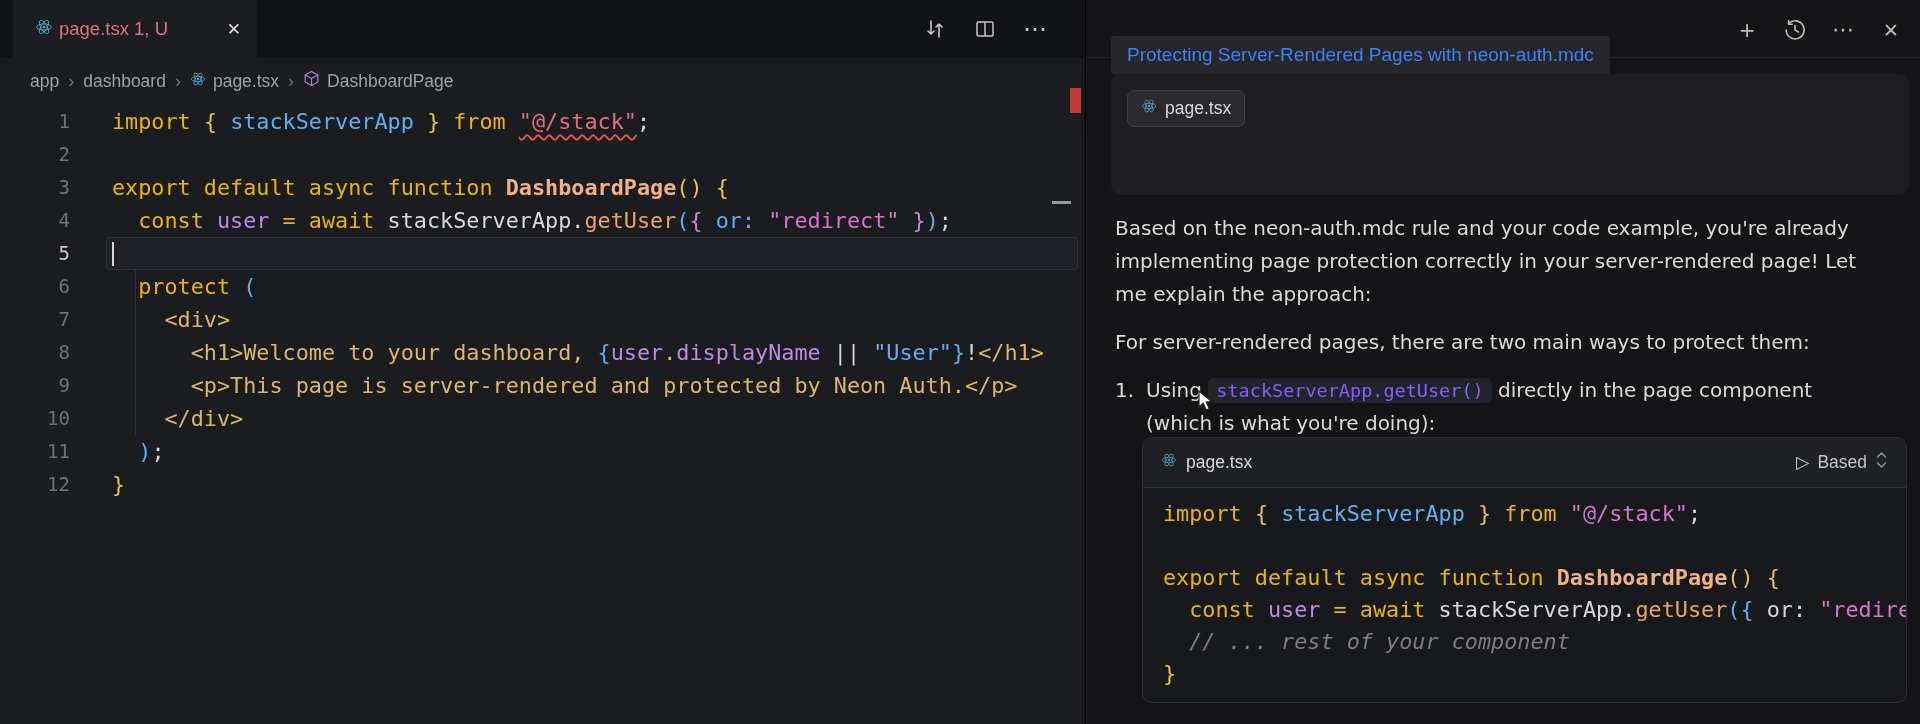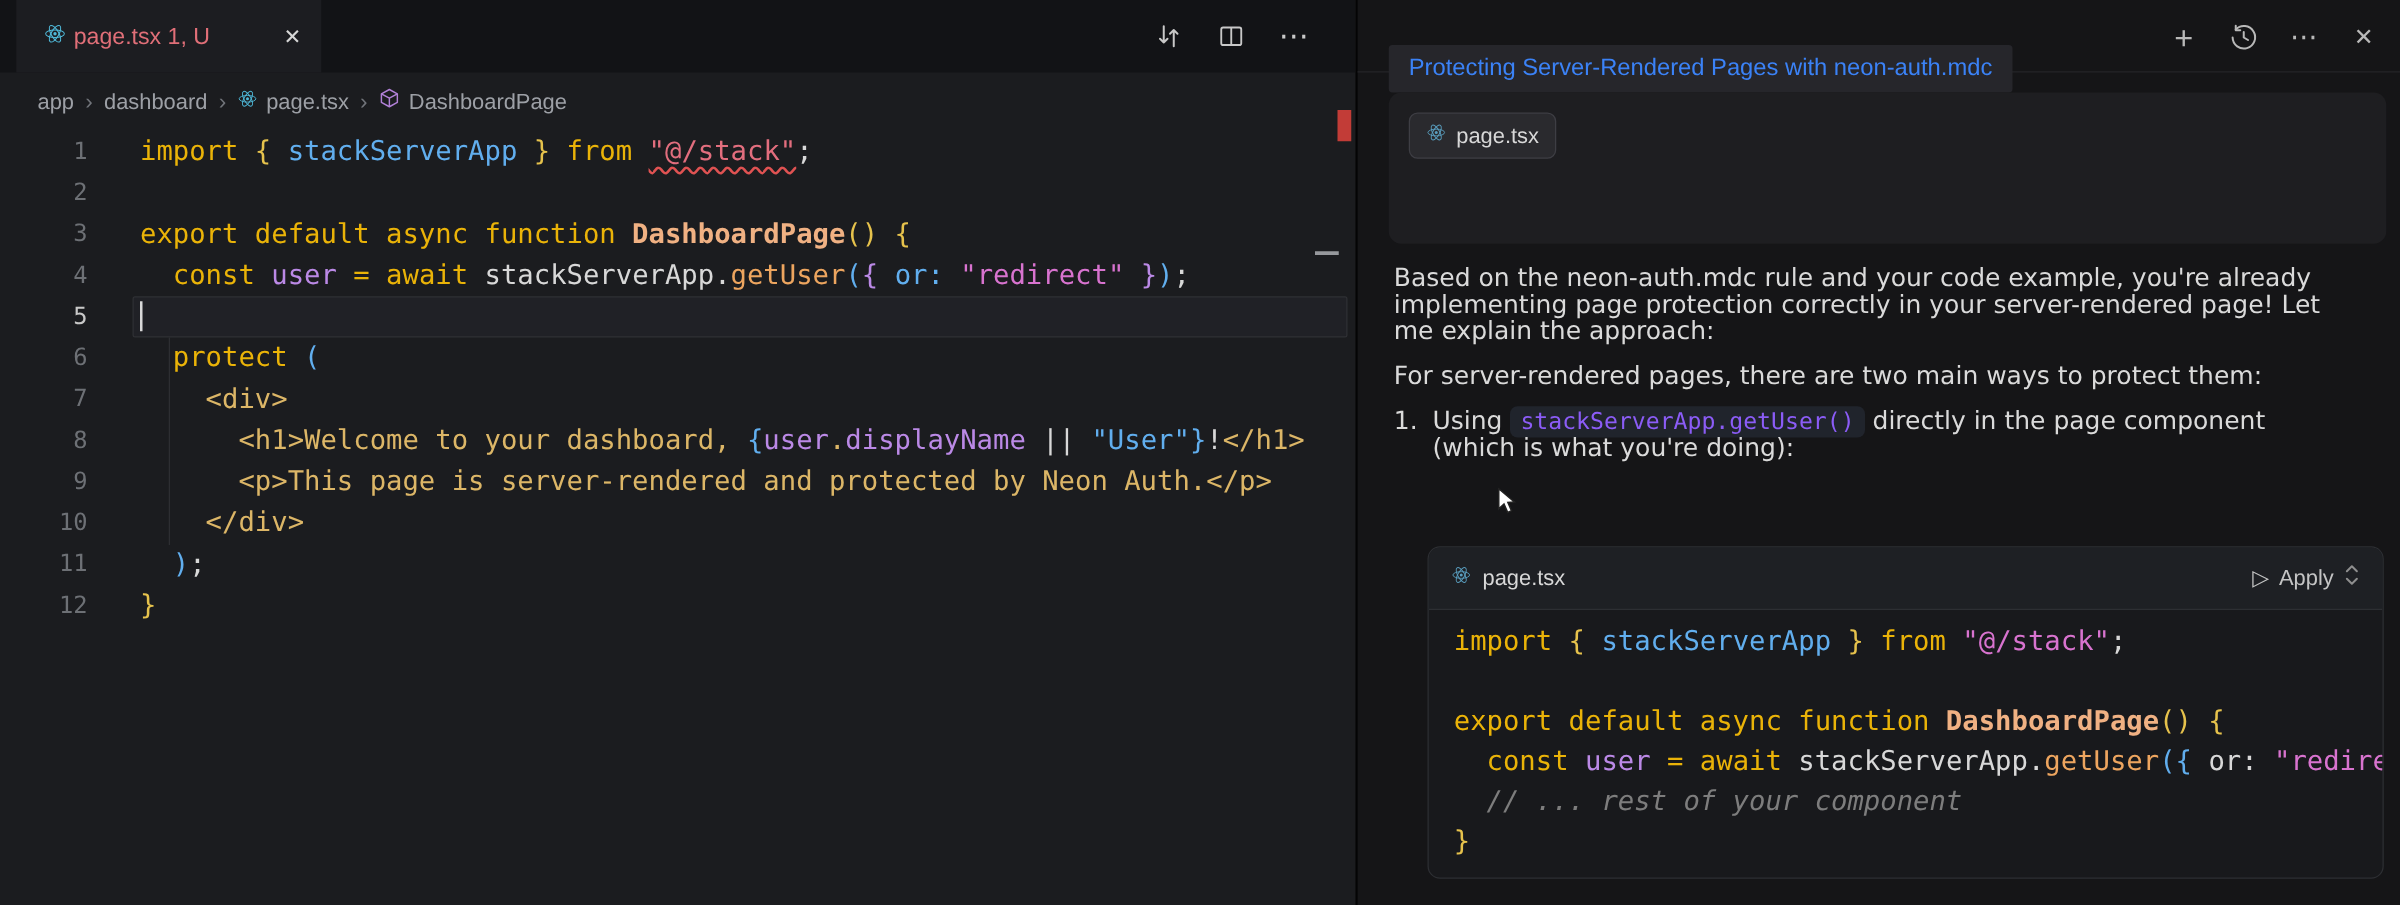--- a/index.html
+++ b/index.html
@@ -56,21 +56,21 @@
   .hicon.glyph { font-size:26px; font-weight:300; }
 
   .user-card { position:absolute; left:25px; top:74px; width:798px; height:121px;
                background:#1e1e21; border-radius:10px; }
   .file-chip { position:absolute; left:16px; top:16px; height:37px; display:flex; align-items:center;
                gap:8px; padding:0 13px; background:#2a2a2e; border:1px solid #3e3e44;
                border-radius:7px; color:#d8d8d8; font-size:17.5px; }
   .question { position:absolute; left:16px; top:64px; width:770px; color:#ececec; font-size:20px; }
 
   .answer { position:absolute; left:29px; top:212px; width:755px; color:#dadada;
-            font-family:"DejaVu Sans", sans-serif; font-size:20px; line-height:21px; }
+            font-family:"DejaVu Sans", sans-serif; font-size:20px; line-height:33px; }
   .answer p { margin-bottom:15px; }
   .list-item { display:flex; }
   .li-num { width:31px; flex:none; }
   .inline-code { font-family:"DejaVu Sans Mono", monospace; font-size:18.5px; color:#8b5cf6;
                  background:#20242c; border-radius:6px; padding:2px 8px; }
 
   .chat-codeblock { position:absolute; left:56px; top:437px; width:765px; height:266px;
                     border:1px solid #2d2f33; border-radius:10px; background:#18191c; overflow:hidden; }
   .cb-header { height:50px; background:#1e2024; border-bottom:1px solid #2d2f33;
                display:flex; align-items:center; padding:0 18px; gap:9px; color:#d8d8d8;
@@ -210,21 +210,21 @@
             <g fill="none" stroke="#5a9fc0" stroke-width="1.1">
               <ellipse cx="12" cy="12" rx="10" ry="4"></ellipse>
               <ellipse cx="12" cy="12" rx="10" ry="4" transform="rotate(60 12 12)"></ellipse>
               <ellipse cx="12" cy="12" rx="10" ry="4" transform="rotate(120 12 12)"></ellipse>
             </g>
             <circle cx="12" cy="12" r="1.8" fill="#5a9fc0"></circle>
           </svg></span>
       <span>page.tsx</span>
       <span class="cb-apply">
         <span>▷</span>
-        <span>Apply</span>
+        <span>Based</span>
         <span class="cb-chevrons">
           <svg width="13" height="22" viewBox="0 0 13 22" fill="none" stroke="#8e8e8e" stroke-width="1.6" stroke-linecap="round" stroke-linejoin="round">
               <path d="M2.5 8 6.5 4l4 4"></path>
               <path d="M2.5 14l4 4 4-4"></path>
             </svg>
         </span>
       </span>
     </div>
     <div class="cb-body" id="chat-code"><div class="cb-line"><span class="tk-kw">import </span><span class="tk-y">{</span><span class="tk-fg"> </span><span class="tk-blue">stackServerApp</span><span class="tk-fg"> </span><span class="tk-y">}</span><span class="tk-kw"> from </span><span class="tk-pink">"@/stack"</span><span class="tk-fg">;</span></div><div class="cb-line"></div><div class="cb-line"><span class="tk-kw">export default async function </span><span class="tk-fn">DashboardPage</span><span class="tk-y">()</span><span class="tk-fg"> </span><span class="tk-y">{</span></div><div class="cb-line"><span class="tk-fg">  </span><span class="tk-kw">const </span><span class="tk-purple">user</span><span class="tk-kw"> = await </span><span class="tk-fg">stackServerApp.</span><span class="tk-orange">getUser</span><span class="tk-blue">({</span><span class="tk-fg"> or: </span><span class="tk-pink">"redirect"</span></div><div class="cb-line"><span class="tk-cm">  // ... rest of your component</span></div><div class="cb-line"><span class="tk-y">}</span></div></div>
   </div>

